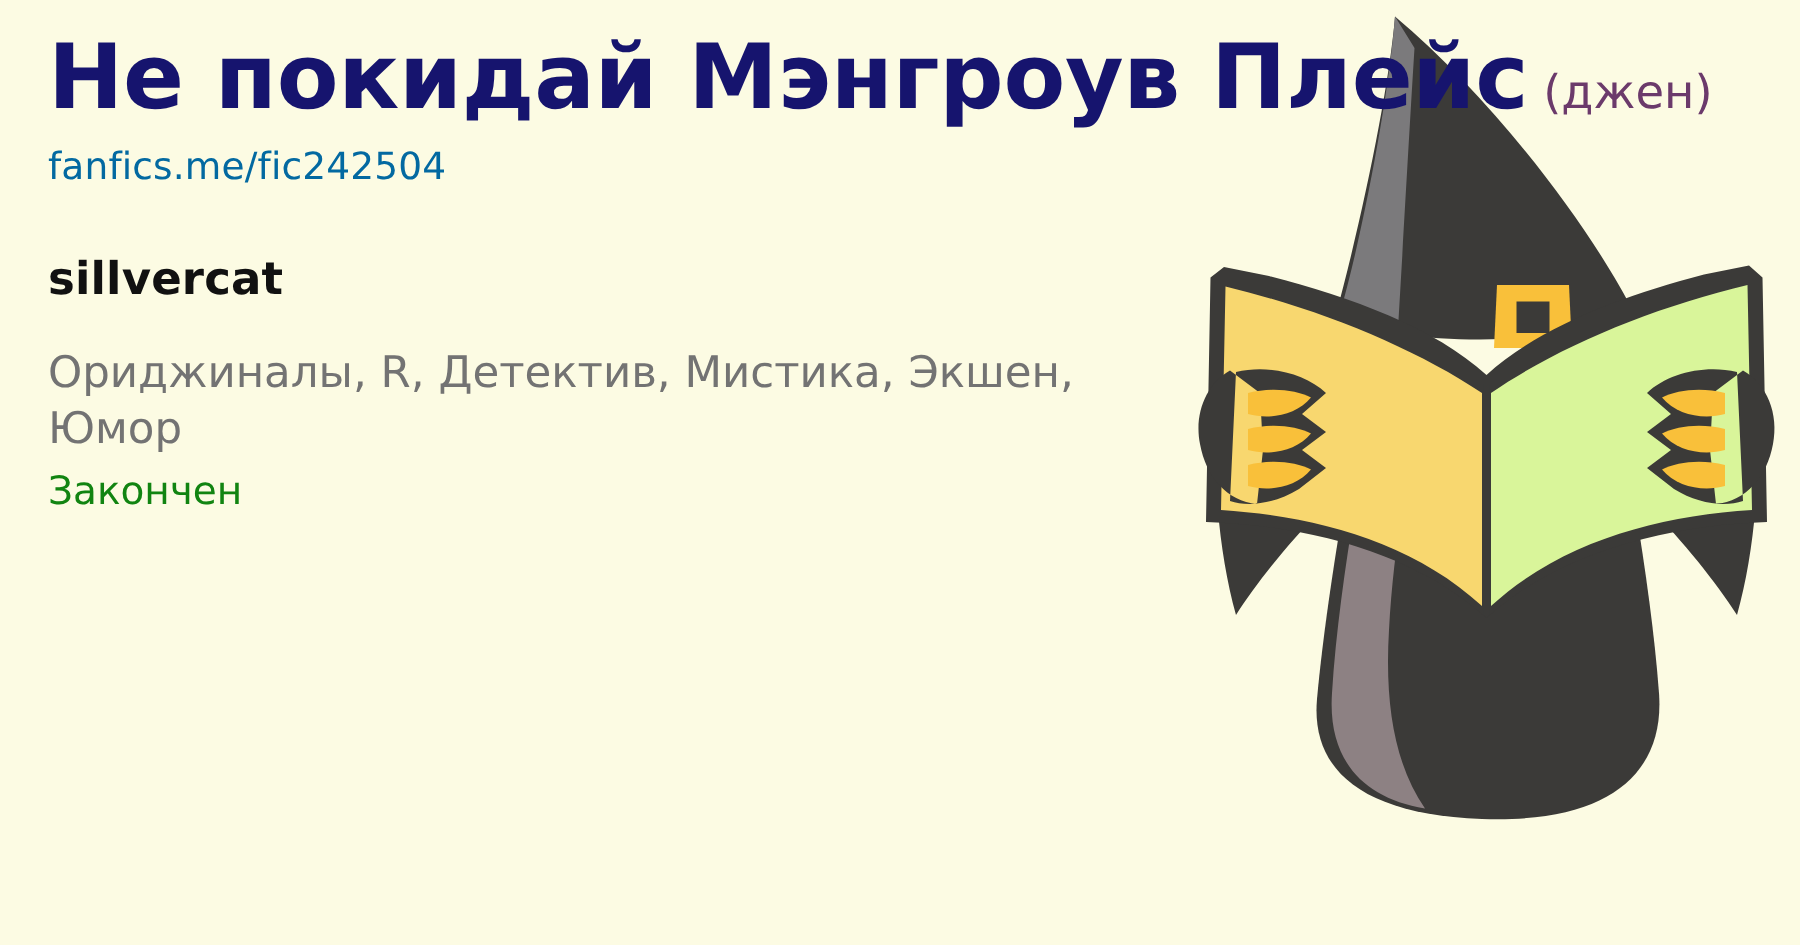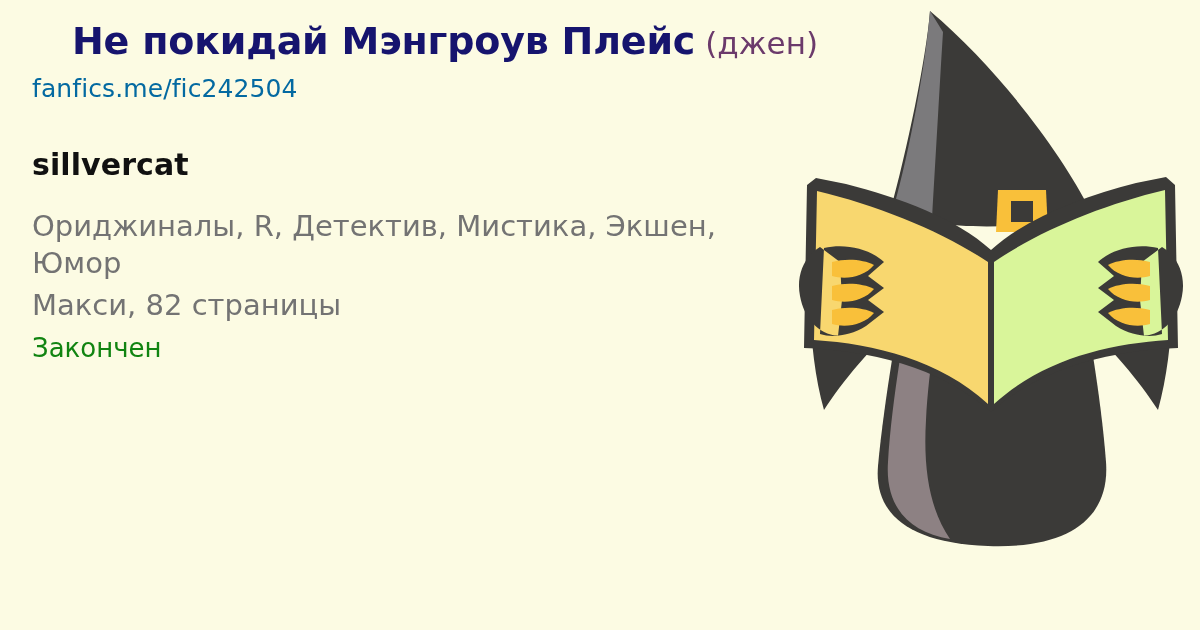--- a/index.html
+++ b/index.html
@@ -34,26 +34,25 @@
 
   .title-row {
     display: block;
     line-height: 1.0;
     margin: 0 0 2px 0;
     white-space: nowrap;
   }
 
   #fic-title {
     font-family: "DejaVu Sans", "Liberation Sans", sans-serif;
-    font-size: 38px;
+    font-size: 60px;
     font-weight: 700;
     color: #16146e;
     letter-spacing: -0.2px;
     vertical-align: baseline;
-    margin-left: 40px;
   }
 
   #fic-category {
     font-family: "DejaVu Sans", "Liberation Sans", sans-serif;
     font-size: 31px;
     font-weight: 400;
     color: #6b3a6b;
     vertical-align: baseline;
     margin-left: 10px;
   }
@@ -132,21 +131,20 @@
     <div class="title-row">
       <span id="fic-title">Не покидай Мэнгроув Плейс</span><span id="fic-category">(джен)</span>
     </div>
 
     <span id="fic-url">fanfics.me/fic242504</span>
 
     <span id="fic-author">sillvercat</span>
 
     <span id="fic-tags" class="meta-line">Ориджиналы, R, Детектив, Мистика, Экшен, Юмор</span>
 
-    <span id="fic-size" class="meta-line">Макси, 82 страницы</span>
 
     <span id="fic-status">Закончен</span>
 
   </div>
 
   <div id="illustration">
     <svg viewBox="0 0 420 630" xmlns="http://www.w3.org/2000/svg">
 
       <g>
 

